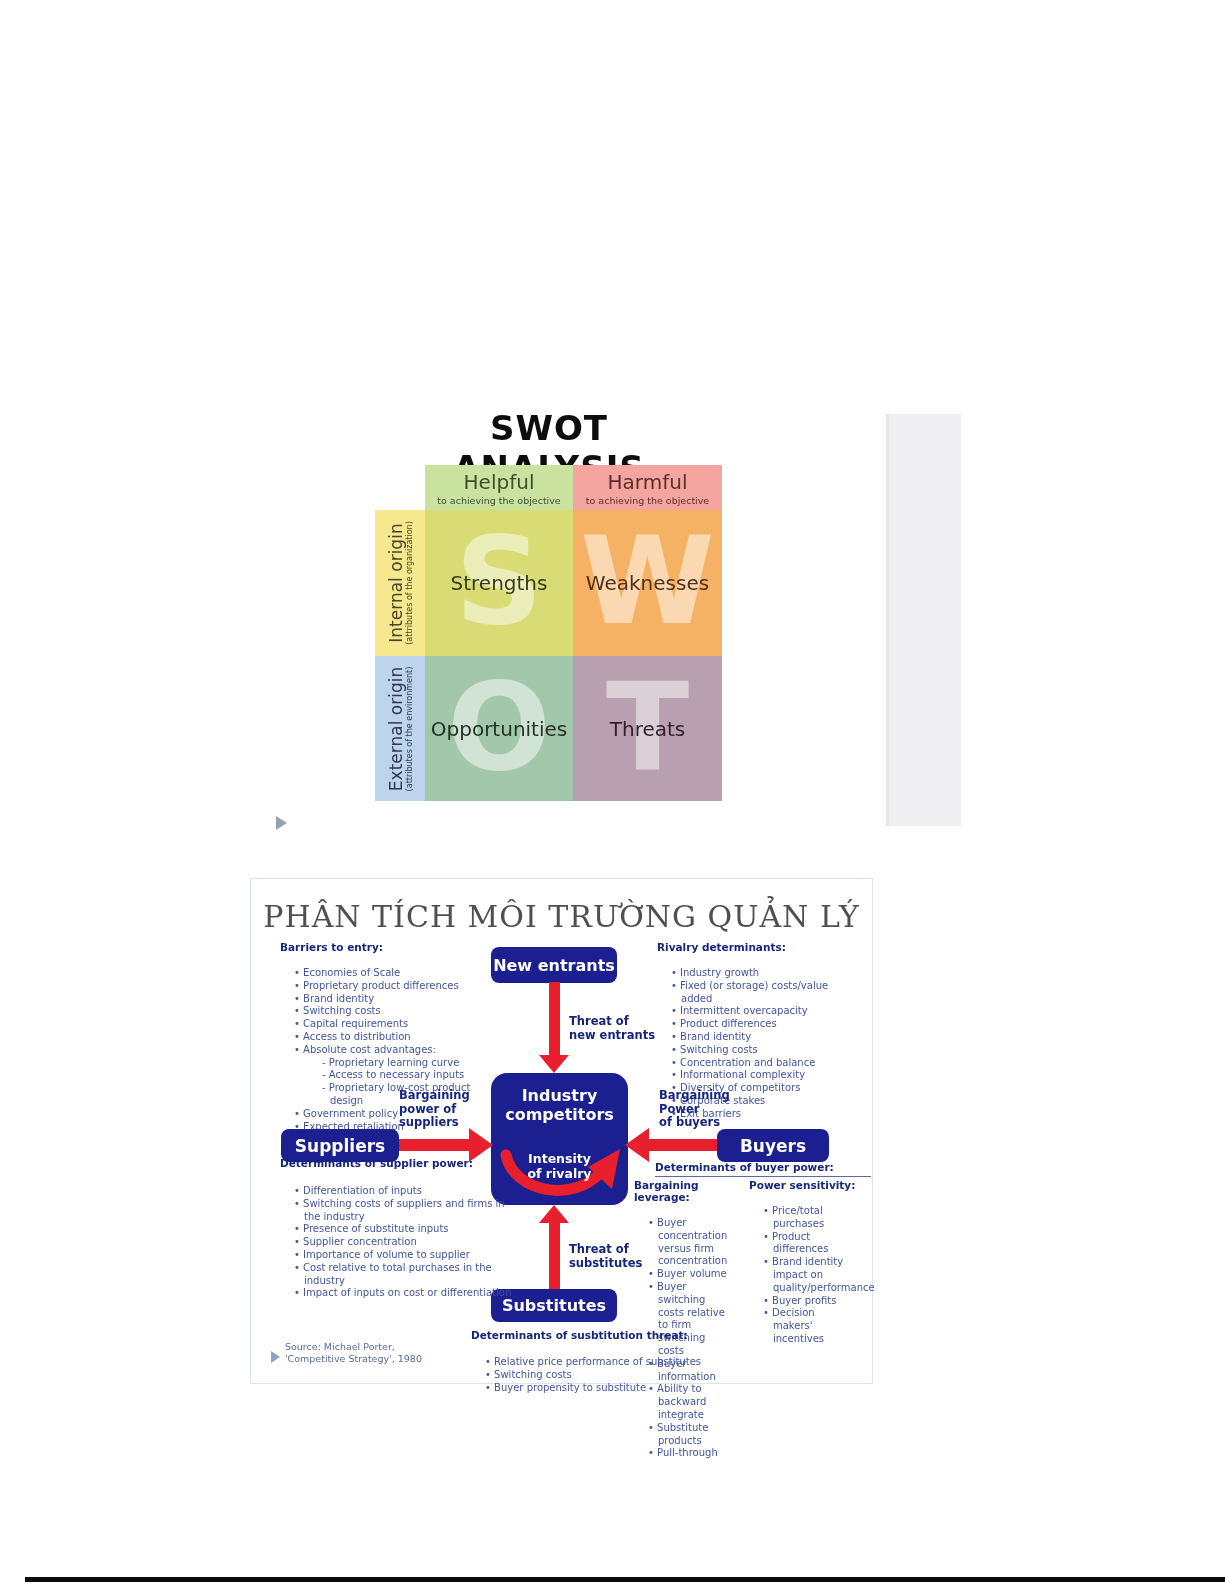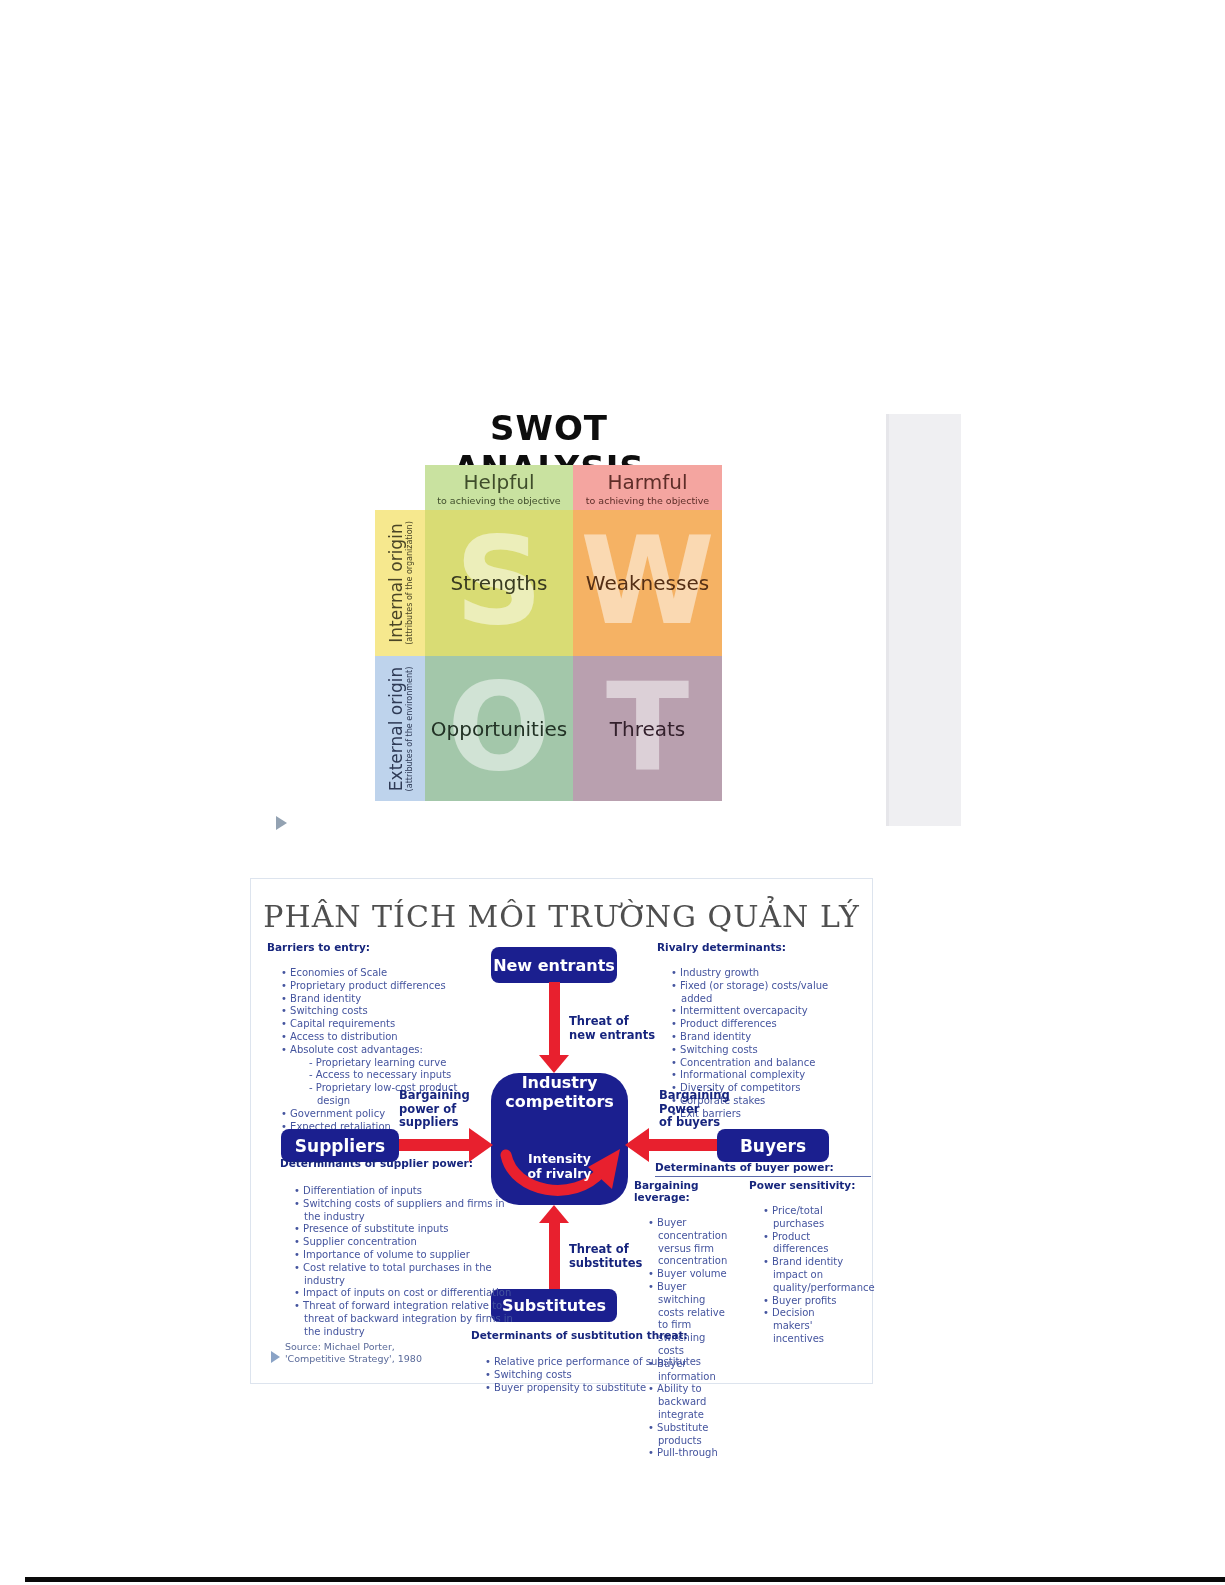--- a/index.html
+++ b/index.html
@@ -57,34 +57,34 @@
     position:absolute; left:0; top:20px; width:100%; margin:0; text-align:center;
     font-family:"DejaVu Serif", serif; font-weight:400; font-size:30px;
     color:#4f4f4f; letter-spacing:1px;
   }
   .p-head { font-weight:700; font-size:10.5px; color:#17267d; margin:0 0 1px 0; }
   .plist { margin:14px; padding:0; list-style:none; font-size:10px; line-height:12.8px; color:#44549e; }
   .plist li { padding-left:10px; text-indent:-10px; }
   .plist li::before { content:"• "; }
   .plist li.sub { padding-left:36px; text-indent:-8px; }
   .plist li.sub::before { content:"- "; }
-  .l-barriers { position:absolute; left:16px; top:62px; width:208px; }
+  .l-barriers { position:absolute; left:29px; top:62px; width:208px; }
   .l-rivalry  { position:absolute; left:406px; top:62px; width:214px; }
   .pbox {
     position:absolute; background:#1b1f8f; border-radius:8px; color:#ffffff;
     display:flex; align-items:center; justify-content:center;
     font-weight:700; font-size:16px; text-align:center;
   }
   .b-new  { left:240px; top:68px;  width:126px; height:36px; }
   .b-sup  { left:30px;  top:250px; width:118px; height:33px; font-size:17px; }
   .b-buy  { left:466px; top:250px; width:112px; height:33px; font-size:17px; }
   .b-subs { left:240px; top:410px; width:126px; height:33px; }
   .b-center {
-    left:240px; top:194px; width:137px; height:132px; border-radius:28px;
-    flex-direction:column; justify-content:flex-start; padding-top:0; box-sizing:border-box;
+    left:240px; top:194px; width:137px; height:132px; border-radius:16px;
+    flex-direction:column; justify-content:flex-start; padding-top:13px; box-sizing:border-box;
     font-size:16px; line-height:19px;
   }
   .b-center .intensity {
     position:absolute; top:78px; left:0; width:100%;
     font-size:12.5px; line-height:15px; font-weight:700; z-index:2;
   }
   .arc-svg { position:absolute; left:5px; bottom:2px; width:127px; height:58px; z-index:1; }
   .alabel {
     position:absolute; font-weight:700; font-size:11.5px; line-height:13.5px;
     color:#16247e; white-space:pre-line;
@@ -264,21 +264,20 @@
 
     <p class="p-head h-sup-power">Determinants of supplier power:</p>
     <ul class="plist l-sup-power">
         <li>Differentiation of inputs</li>
         <li>Switching costs of suppliers and firms in the industry</li>
         <li>Presence of substitute inputs</li>
         <li>Supplier concentration</li>
         <li>Importance of volume to supplier</li>
         <li>Cost relative to total purchases in the industry</li>
         <li>Impact of inputs on cost or differentiation</li>
-        <li>Threat of forward integration relative to threat of backward integration by firms in the industry</li>
       </ul>
 
     <p class="p-head h-buy-power">Determinants of buyer power:</p>
     <div class="buy-cols">
       <div class="buy-col1">
         <p class="p-head">Bargaining leverage:</p>
         <ul class="plist">
             <li>Buyer concentration versus firm concentration</li>
             <li>Buyer volume</li>
             <li>Buyer switching costs relative to firm switching costs</li>

